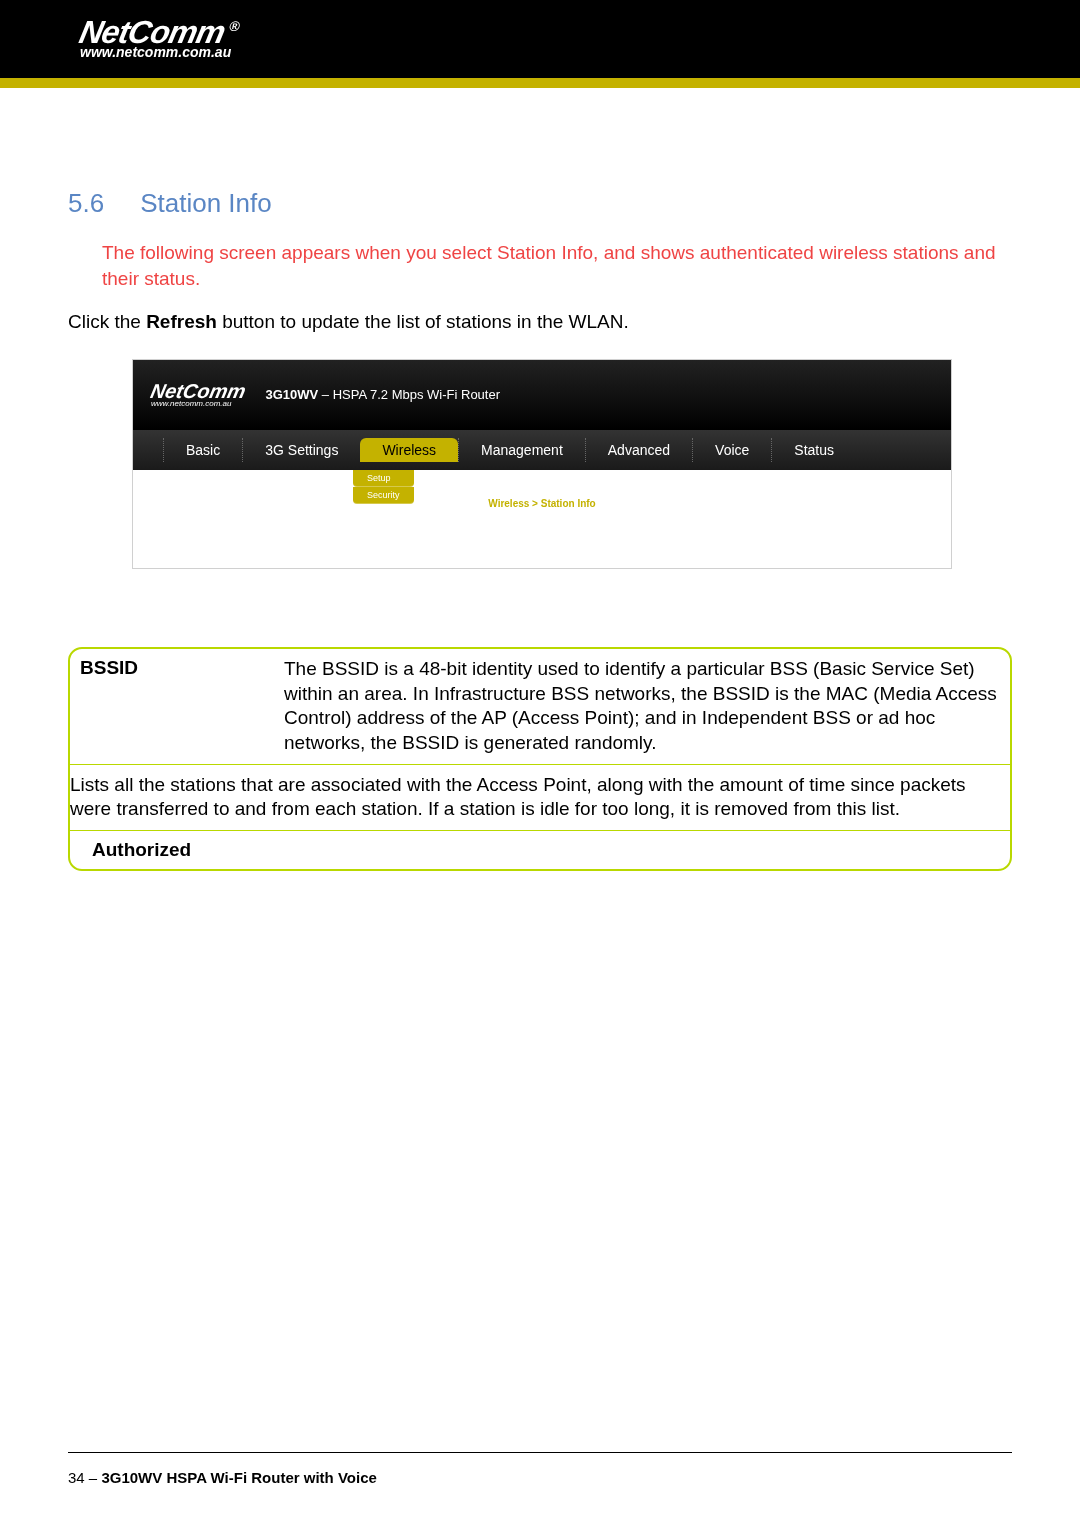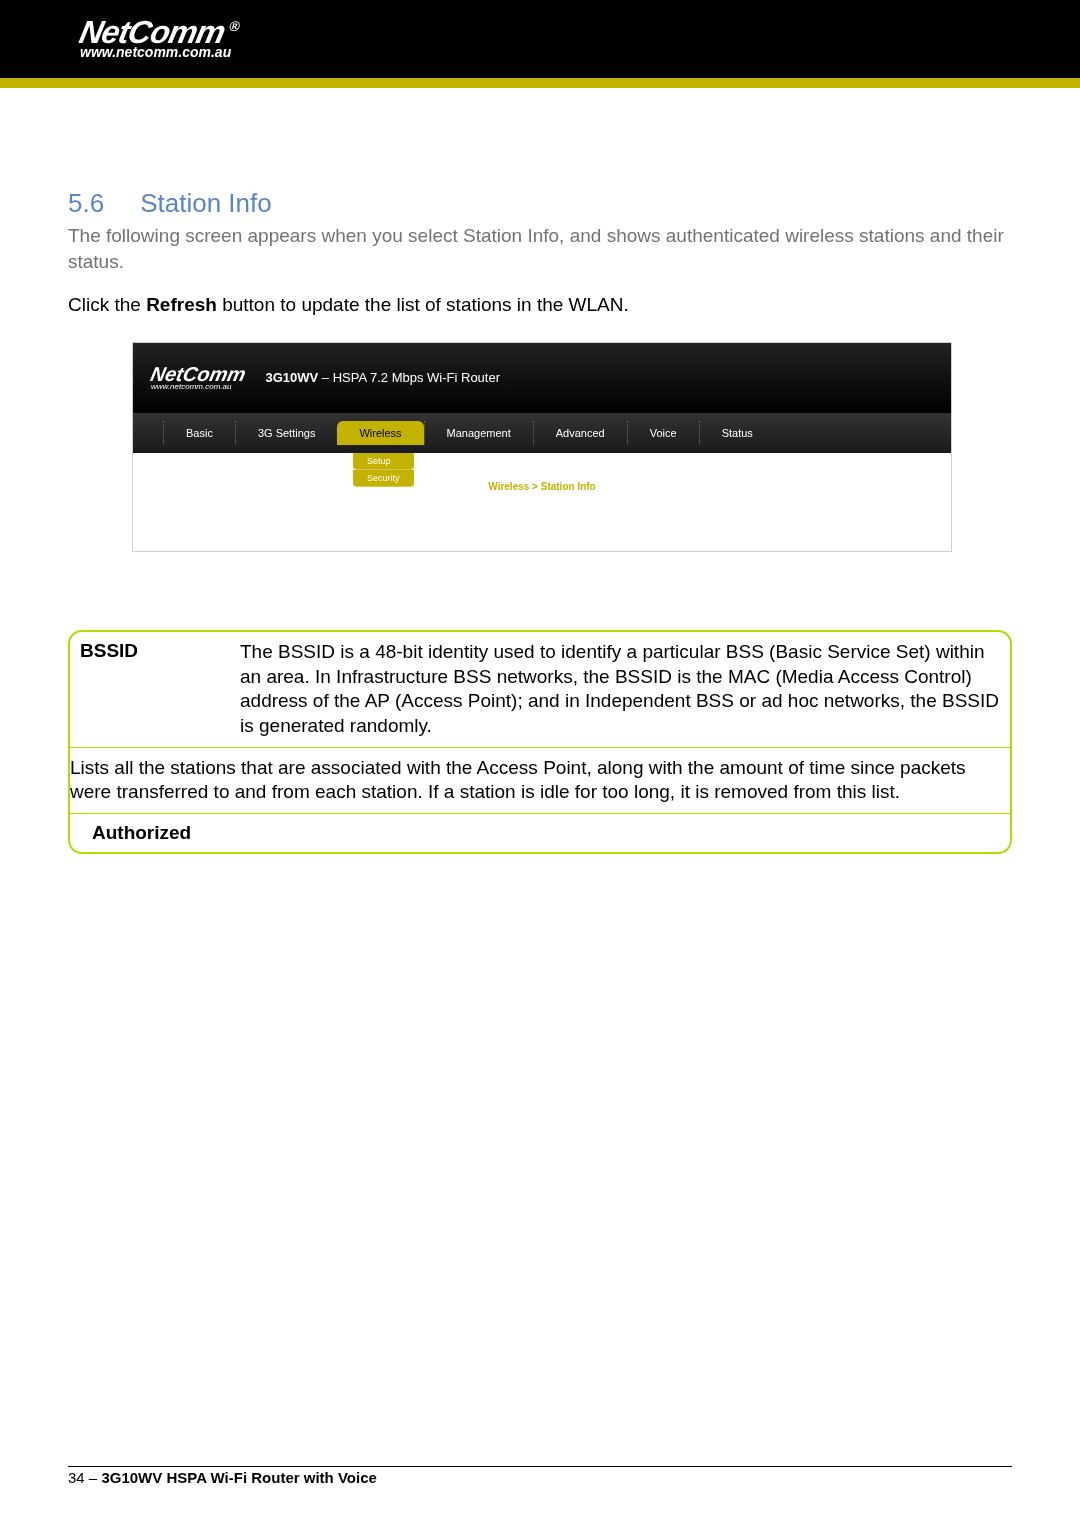--- a/index.html
+++ b/index.html
@@ -54,37 +54,38 @@
   }
 
   .page-content {
     padding: 100px 68px 0 68px;
   }
 
   .section-heading {
     display: flex;
     align-items: baseline;
     gap: 36px;
-    margin-bottom: 4px;
+    margin-bottom: 21px;
   }
   .section-number {
     color: #5a86c4;
     font-size: 26px;
     font-weight: normal;
   }
   .section-title {
     color: #5a86c4;
     font-size: 26px;
     font-weight: normal;
   }
   .body-text {
     font-size: 19px;
-    color: #737373;
+    color: #ef4444;
     line-height: 1.35;
     margin-bottom: 4px;
+    margin-left: 34px;
   }
   .body-text2 {
     font-size: 19px;
     color: #000;
     line-height: 1.35;
     margin-top: 18px;
     margin-bottom: 24px;
   }
   .bold { font-weight: bold; }
 
@@ -130,21 +131,21 @@
   .router-title-light { font-weight: normal; }
   .router-nav {
     background: linear-gradient(#333, #1a1a1a);
     height: 40px;
     display: flex;
     align-items: center;
     padding-left: 30px;
   }
   .nav-item {
     color: #fff;
-    font-size: 11px;
+    font-size: 14px;
     border-left: 1px dotted #666;
     padding: 0 22px;
     height: 24px;
     display: flex;
     align-items: center;
   }
   .nav-item.active {
     background: #c4b200;
     color: #000;
     border-radius: 6px 6px 0 0;
@@ -179,20 +180,21 @@
   }
   .def-table-wrap {
     border: 2px solid #b9d800;
     border-radius: 14px;
     margin-top: 78px;
     overflow: hidden;
   }
   .def-row {
     display: flex;
     border-bottom: 1px solid #b9d800;
+    gap: 44px;
   }
   .def-row:last-child { border-bottom: none; padding-left: 12px; }
   .def-term {
     width: 170px;
     padding: 8px 10px;
     font-size: 19px;
     font-weight: bold;
     color: #000;
     flex-shrink: 0;
   }
@@ -203,21 +205,21 @@
     color: #000;
     line-height: 1.3;
   }
 
   .page-footer {
     position: absolute;
     bottom: 46px;
     left: 68px;
     right: 68px;
     border-top: 1px solid #000;
-    padding-top: 2px;
+    padding-top: 16px;
     font-size: 15px;
     color: #000;
   }
   .page-num { }
   .footer-model { font-weight: bold; }
 </style>
 </head>
 <body>
 
 <div class="top-banner">

